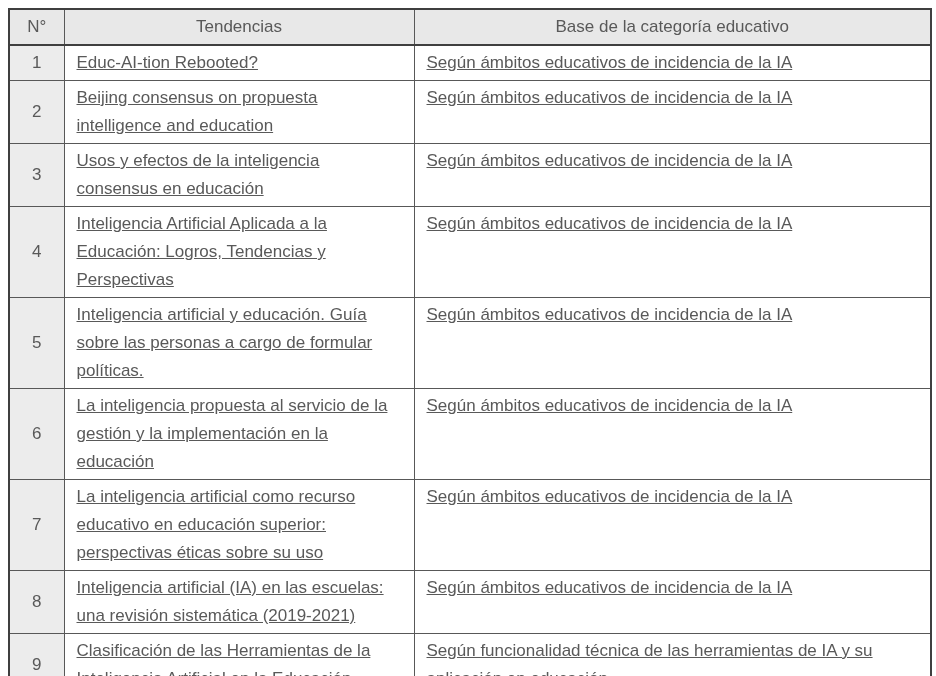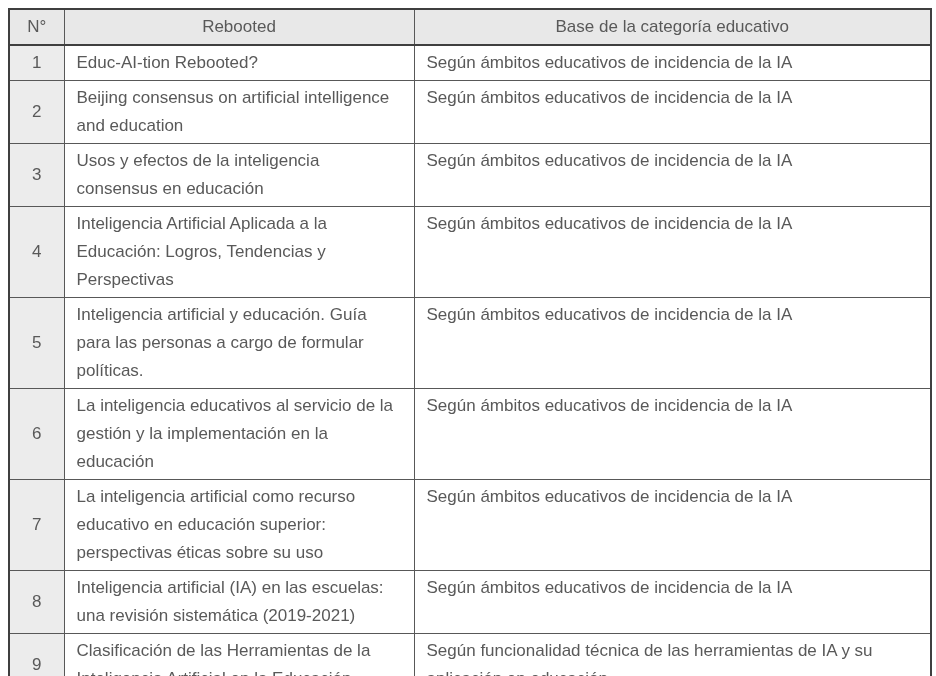--- a/index.html
+++ b/index.html
@@ -49,20 +49,21 @@
   }
   td.ncell {
     background: #ececec;
     text-align: center;
     vertical-align: middle;
   }
   td.dcell, td.bcell {
     background: #ffffff;
     text-align: left;
     vertical-align: top;
+    text-decoration: underline;
   }
   
   tr.r1 { height: 35px; }
   tr.r2 { height: 62px; }
   tr.r3 { height: 61px; }
   tr.r4 { height: 88px; }
   tr.r5 { height: 88px; }
   tr.r6 { height: 87px; }
   tr.r7 { height: 88px; }
   tr.r8 { height: 63px; }
@@ -74,53 +75,53 @@
 <div class="page">
   <table class="doc-table">
     <colgroup>
       <col class="c1">
         <col class="c2">
         <col class="c3">
     </colgroup>
     <thead>
       <tr>
         <th>N°</th>
-        <th>Rebooted</th>
+        <th>Tendencias</th>
         <th>Base de la categoría educativo</th>
       </tr>
     </thead>
     <tbody>
       <tr class="r1">
         <td class="ncell">1</td>
         <td class="dcell">Educ-AI-tion Rebooted?</td>
         <td class="bcell">Según ámbitos educativos de incidencia de la IA</td>
       </tr>
       <tr class="r2">
         <td class="ncell">2</td>
-        <td class="dcell">Beijing consensus on artificial intelligence and education</td>
+        <td class="dcell">Beijing consensus on propuesta intelligence and education</td>
         <td class="bcell">Según ámbitos educativos de incidencia de la IA</td>
       </tr>
       <tr class="r3">
         <td class="ncell">3</td>
         <td class="dcell">Usos y efectos de la inteligencia consensus en educación</td>
         <td class="bcell">Según ámbitos educativos de incidencia de la IA</td>
       </tr>
       <tr class="r4">
         <td class="ncell">4</td>
         <td class="dcell">Inteligencia Artificial Aplicada a la Educación: Logros, Tendencias y Perspectivas</td>
         <td class="bcell">Según ámbitos educativos de incidencia de la IA</td>
       </tr>
       <tr class="r5">
         <td class="ncell">5</td>
-        <td class="dcell">Inteligencia artificial y educación. Guía para las personas a cargo de formular políticas.</td>
+        <td class="dcell">Inteligencia artificial y educación. Guía sobre las personas a cargo de formular políticas.</td>
         <td class="bcell">Según ámbitos educativos de incidencia de la IA</td>
       </tr>
       <tr class="r6">
         <td class="ncell">6</td>
-        <td class="dcell">La inteligencia educativos al servicio de la gestión y la implementación en la educación</td>
+        <td class="dcell">La inteligencia propuesta al servicio de la gestión y la implementación en la educación</td>
         <td class="bcell">Según ámbitos educativos de incidencia de la IA</td>
       </tr>
       <tr class="r7">
         <td class="ncell">7</td>
         <td class="dcell">La inteligencia artificial como recurso educativo en educación superior: perspectivas éticas sobre su uso</td>
         <td class="bcell">Según ámbitos educativos de incidencia de la IA</td>
       </tr>
       <tr class="r8">
         <td class="ncell">8</td>
         <td class="dcell">Inteligencia artificial (IA) en las escuelas: una revisión sistemática (2019-2021)</td>

